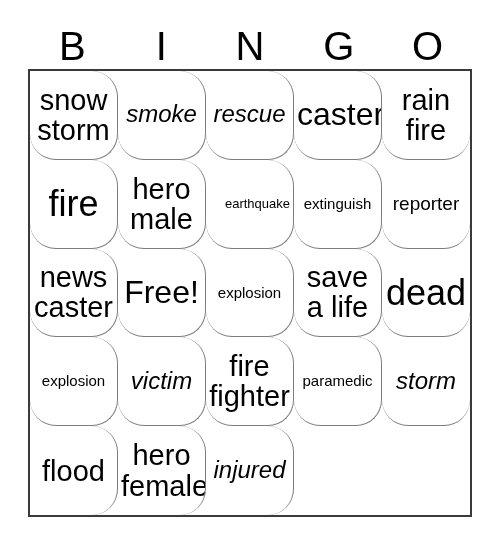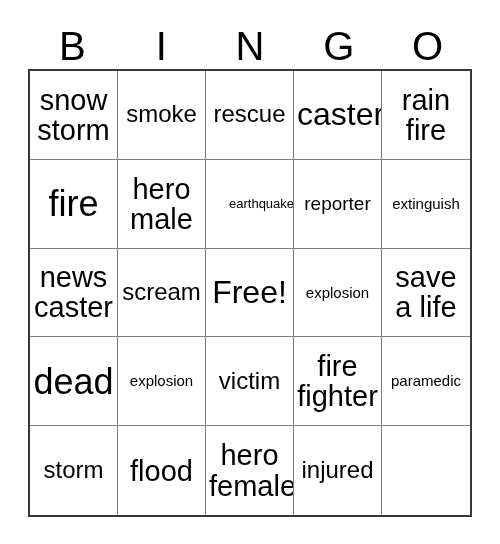--- a/index.html
+++ b/index.html
@@ -57,45 +57,46 @@
     grid-template-rows: repeat(5, 1fr);
     background: #ffffff;
   }
 
   .bingo-cell {
     box-sizing: border-box;
     border-right: 1px solid #7d7d7d;
     border-bottom: 1px solid #7d7d7d;
     display: flex;
     align-items: center;
-    justify-content: flex-start;
+    justify-content: flex-end;
     text-align: center;
     padding: 1px 3px;
     overflow: hidden;
     background: #ffffff;
+    border-radius: 26px;
   }
   .bingo-cell:nth-child(5n) { border-right: none; }
   .bingo-cell:nth-child(n+21) { border-bottom: none; }
 
   .cell-text {
     display: block;
     width: 100%;
     line-height: 1.04;
     font-family: "Liberation Sans", sans-serif;
     font-weight: 400;
     color: #000000;
     white-space: pre-line;
     word-break: normal;
   }
 
   
   .t-xxl .cell-text { font-size: 36px; }
   .t-xl  .cell-text { font-size: 32px; }
   .t-lg  .cell-text { font-size: 29px; }
-  .t-md  .cell-text { font-size: 24px; }
+  .t-md  .cell-text { font-size: 24px; font-style: italic; }
   .t-sm  .cell-text { font-size: 19px; }
   .t-xs  .cell-text { font-size: 15px; }
   .t-xxs .cell-text { font-size: 13px; margin-left: 20px; }
 </style>
 </head>
 <body>
 
 <div class="card">
 
   <div class="bingo-header">
@@ -127,32 +128,29 @@
       <div class="bingo-cell t-xxl">
         <span class="cell-text">fire</span>
       </div>
       <div class="bingo-cell t-lg">
         <span class="cell-text">hero
 male</span>
       </div>
       <div class="bingo-cell t-xxs">
         <span class="cell-text">earthquake</span>
       </div>
+      <div class="bingo-cell t-xs">
+        <span class="cell-text">extinguish</span>
+      </div>
       <div class="bingo-cell t-sm">
         <span class="cell-text">reporter</span>
-      </div>
-      <div class="bingo-cell t-xs">
-        <span class="cell-text">extinguish</span>
       </div>
       <div class="bingo-cell t-lg">
         <span class="cell-text">news
 caster</span>
-      </div>
-      <div class="bingo-cell t-md">
-        <span class="cell-text">scream</span>
       </div>
       <div class="bingo-cell t-xl">
         <span class="cell-text">Free!</span>
       </div>
       <div class="bingo-cell t-xs">
         <span class="cell-text">explosion</span>
       </div>
       <div class="bingo-cell t-lg">
         <span class="cell-text">save
 a life</span>

